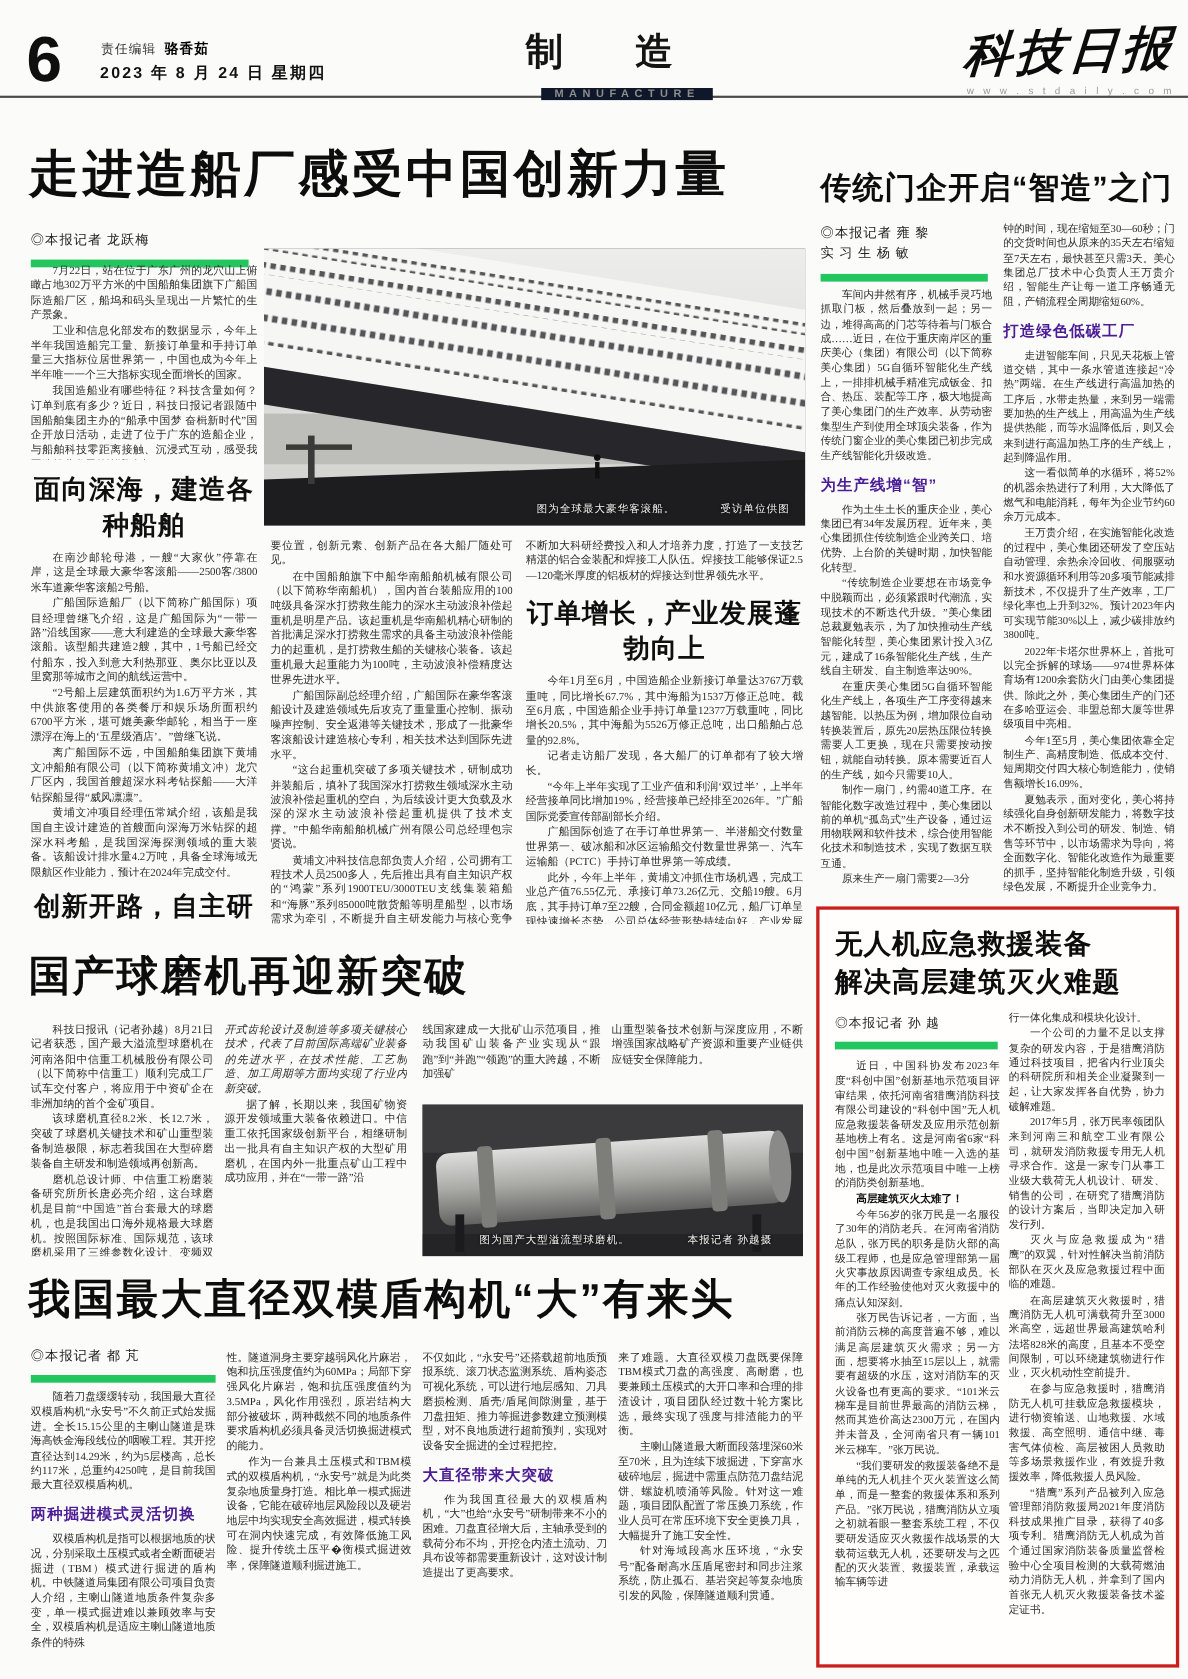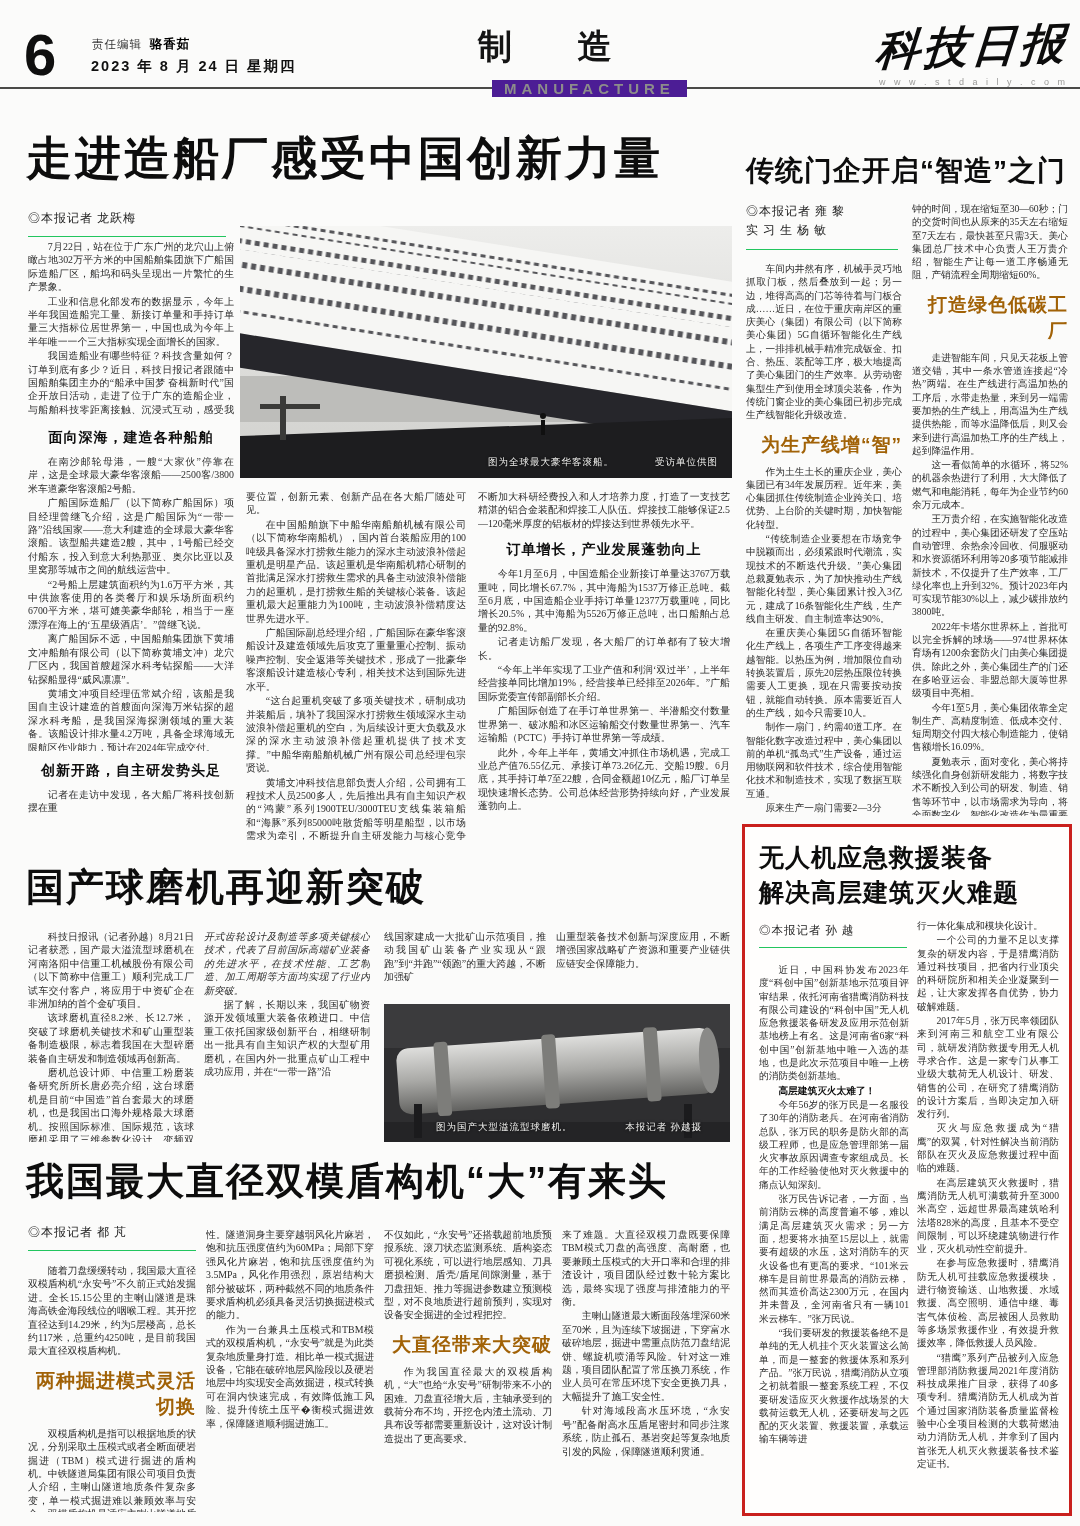--- a/index.html
+++ b/index.html
@@ -5,36 +5,36 @@
   html,body{margin:0;padding:0;}
   body{width:1080px;height:1526px;position:relative;background:#fbfbfa;color:#1c1c1c;
        font-family:"Liberation Serif",serif;overflow:hidden;}
   .abs{position:absolute;}
   
   .pageno{font-family:"Liberation Sans",sans-serif;font-weight:800;font-size:58px;line-height:1;color:#0f0f0f;}
   .ed-line{font-size:11.5px;color:#333;letter-spacing:1px;}
   .ed-line b{font-size:12.5px;color:#000;}
   .date-line{font-family:"Liberation Sans",sans-serif;font-weight:700;font-size:14.5px;letter-spacing:2px;color:#111;}
   .section-cn{font-family:"Liberation Sans",sans-serif;font-weight:800;font-size:34px;letter-spacing:28px;color:#141414;white-space:nowrap;}
-  .section-en{font-family:"Liberation Sans",sans-serif;font-weight:700;font-size:15px;letter-spacing:5px;color:#8d8d8b;background:#4c1d95;padding:0 12px;}
+  .section-en{font-family:"Liberation Sans",sans-serif;font-weight:700;font-size:10px;letter-spacing:5px;color:#8d8d8b;background:#0f172a;padding:0 12px;}
   .mast-rule{background:#4a4a48;height:2px;}
   .logo-cn{font-family:"Liberation Serif",serif;font-style:italic;font-weight:800;font-size:44px;letter-spacing:4px;color:#0c0c0c;transform:skewX(-6deg) rotate(-2deg);white-space:nowrap;}
   .logo-url{font-family:"Liberation Sans",sans-serif;font-size:9px;letter-spacing:3px;color:#9a9a98;}
   
   .h-main{font-family:"Liberation Sans",sans-serif;font-weight:800;font-size:46px;letter-spacing:3px;color:#0d0d0d;white-space:nowrap;}
   .h-mid{font-family:"Liberation Sans",sans-serif;font-weight:800;font-size:38px;letter-spacing:2px;color:#0d0d0d;white-space:nowrap;}
   .h-side{font-family:"Liberation Sans",sans-serif;font-weight:800;font-size:28px;letter-spacing:1px;color:#0d0d0d;white-space:nowrap;}
   .h-box{font-family:"Liberation Sans",sans-serif;font-weight:800;font-size:25px;letter-spacing:1px;color:#0d0d0d;white-space:nowrap;}
-  .byline{font-size:12px;color:#222;letter-spacing:1px;border-bottom:1px solid #22c55e;padding-bottom:9px;}
+  .byline{font-size:12px;color:#222;letter-spacing:1px;border-bottom:7px solid #22c55e;padding-bottom:9px;}
   
   .col{overflow:hidden;}
   .bt{font-size:9.9px;line-height:13.4px;text-align:justify;text-indent:2em;margin:0 0 1px 0;color:#2b2b2b;}
   .bt-sm{font-size:9.7px;line-height:13.3px;text-align:justify;text-indent:2em;margin:0 0 1px 0;color:#2b2b2b;}
-  .subhead{font-family:"Liberation Sans",sans-serif;font-weight:800;font-size:14px;letter-spacing:1px;text-align:center;color:#0f0f0f;margin:11px 0 8px 0;}
-  .subhead-sm{font-family:"Liberation Sans",sans-serif;font-weight:800;font-size:19px;letter-spacing:1px;text-align:right;color:#a16207;margin:10px 0 7px 0;}
+  .subhead{font-family:"Liberation Sans",sans-serif;font-weight:800;font-size:24px;letter-spacing:1px;text-align:center;color:#0f0f0f;margin:11px 0 8px 0;}
+  .subhead-sm{font-family:"Liberation Sans",sans-serif;font-weight:800;font-size:14px;letter-spacing:1px;text-align:left;color:#4c1d95;margin:10px 0 7px 0;}
   .runhead{font-weight:700;color:#0f0f0f;}
   
   .photo{overflow:hidden;background:#777;}
   .photo svg{display:block;width:100%;height:100%;}
   .caption{position:absolute;color:#f4f4f2;font-size:9.5px;letter-spacing:1px;text-shadow:0 0 3px rgba(0,0,0,.9);white-space:nowrap;}
   
   .redbox{border:3px solid #c9201d;background:#fffefd;}
 </style>
 </head>
 <body>

